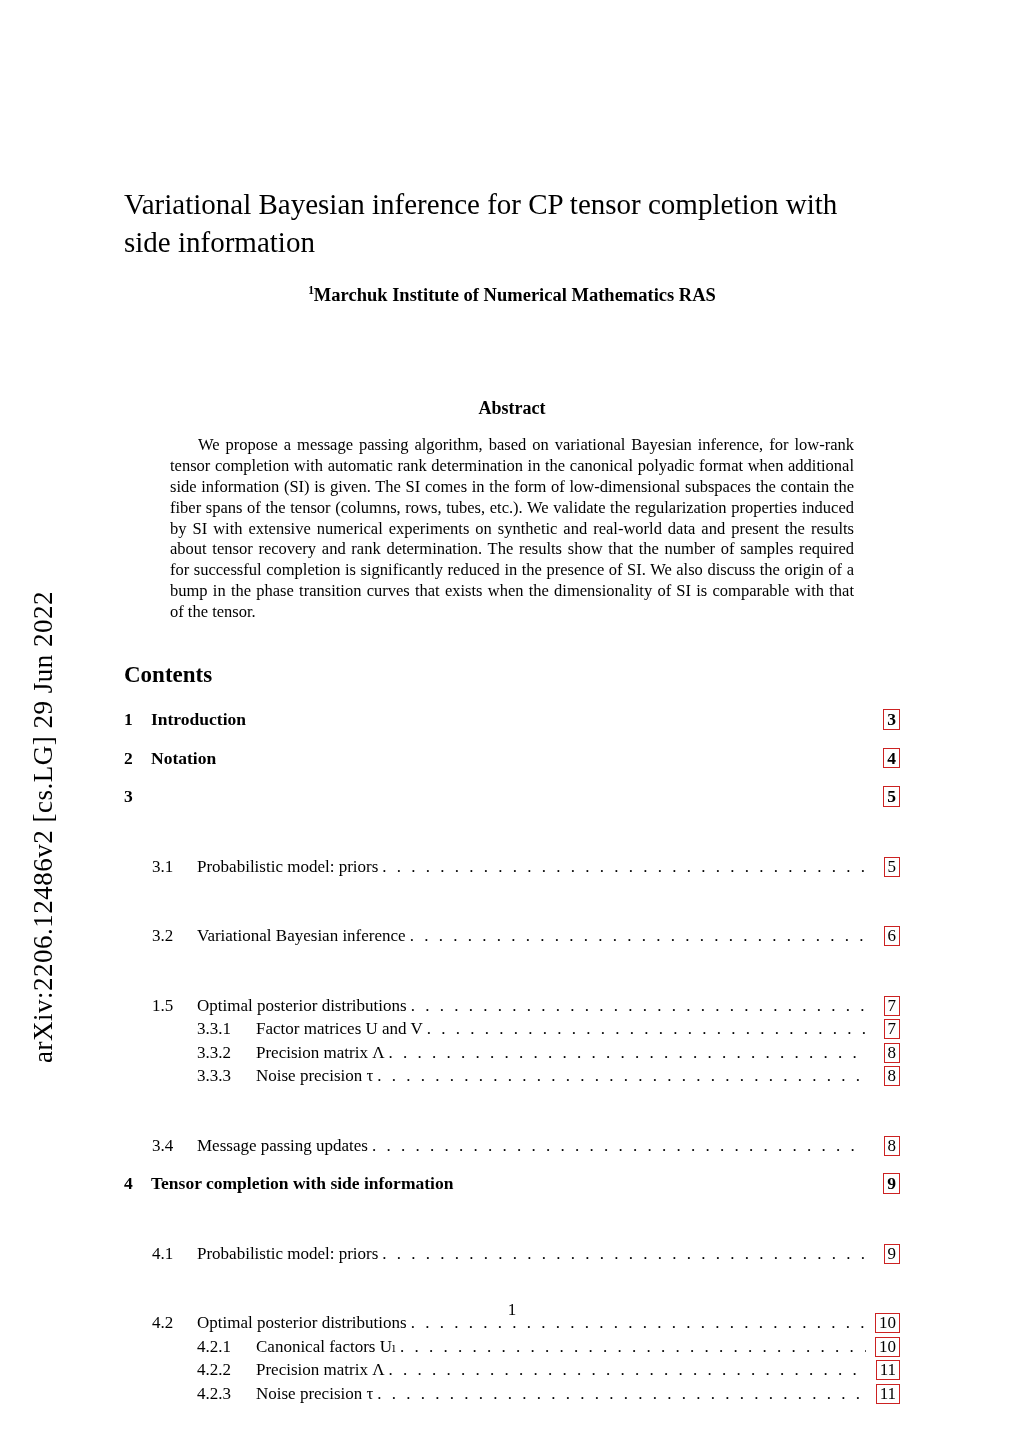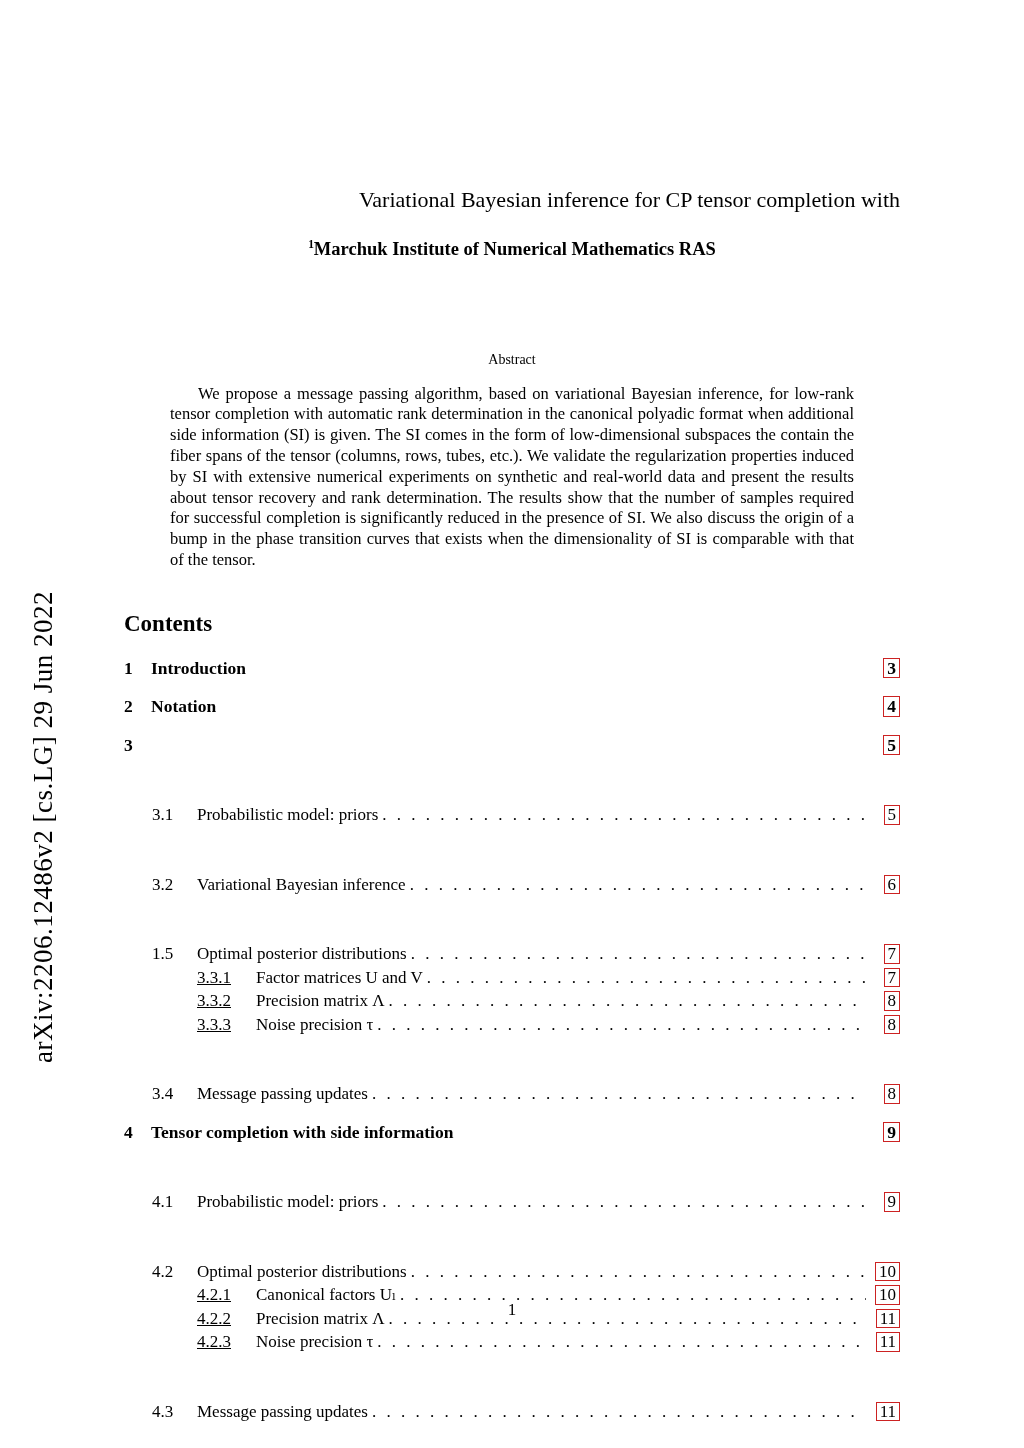--- a/index.html
+++ b/index.html
@@ -26,43 +26,43 @@
     height: 615px;
     writing-mode: vertical-rl;
     transform: rotate(180deg);
     font-size: 27px;
     color: #000000;
     white-space: nowrap;
     letter-spacing: 0.5px;
   }
   
   .title {
-    text-align: right;
-    font-size: 22px;
+    text-align: left;
+    font-size: 29px;
     font-weight: normal;
     line-height: 1.3;
   }
   .title span { display: block; }
   .authors {
     text-align: center;
     font-size: 19.5px;
     margin-top: 34px;
   }
   sup { font-size: 0.62em; vertical-align: super; line-height: 0; }
   .affiliation {
     text-align: center;
     font-size: 18.5px;
     margin-top: 24px;
     font-weight: bold;
   }
   
   .abstract-heading {
     text-align: center;
-    font-weight: normal;
-    font-size: 14px;
+    font-weight: bold;
+    font-size: 18px;
     margin-top: 92px;
   }
   .abstract-body {
     margin: 16px auto 0 auto;
     width: 684px;
     font-size: 16.5px;
     line-height: 1.26;
     text-align: justify;
     text-indent: 28px;
   }
@@ -76,21 +76,21 @@
   .toc-row {
     display: flex;
     align-items: baseline;
     line-height: 23.5px;
   }
   .toc-row.l1 { font-weight: bold; font-size: 17.5px; margin-top: 15px; margin-bottom: 5px; }
   .toc-row.l2 { padding-left: 28px; margin-top: 46px; }
   .toc-row.l3 { padding-left: 73px; }
   .toc-row.l1 .toc-num { width: 27px; flex: none; }
   .toc-row.l2 .toc-num { width: 45px; flex: none; }
-  .toc-row.l3 .toc-num { width: 59px; flex: none; text-decoration: underline; }
+  .toc-row.l3 .toc-num { width: 59px; flex: none; }
   .toc-title { white-space: nowrap; }
   .toc-fill { flex: 1; }
   .toc-dots {
     flex: 1;
     overflow: hidden;
     white-space: nowrap;
     margin: 0 8px 0 4px;
     height: 1.2em;
   }
   .toc-dots::after {
@@ -116,20 +116,21 @@
 </style>
 </head>
 <body>
 
 <div class="page">
 
   <div class="watermark">arXiv:2206.12486v2  [cs.LG]  29 Jun 2022</div>
 
   <h1 class="title">
     <span>Variational Bayesian inference for CP tensor completion with</span>
+    <span>side information</span>
   </h1>
 
 
   <div class="affiliation"><sup>1</sup><span>Marchuk Institute of Numerical Mathematics RAS</span></div>
 
   <div class="abstract-heading">Abstract</div>
 
   <p class="abstract-body">We propose a message passing algorithm, based on variational Bayesian inference, for low-rank tensor completion with automatic rank determination in the canonical polyadic format when additional side information (SI) is given. The SI comes in the form of low-dimensional subspaces the contain the fiber spans of the tensor (columns, rows, tubes, etc.). We validate the regularization properties induced by SI with extensive numerical experiments on synthetic and real-world data and present the results about tensor recovery and rank determination. The results show that the number of samples required for successful completion is significantly reduced in the presence of SI. We also discuss the origin of a bump in the phase transition curves that exists when the dimensionality of SI is comparable with that of the tensor.</p>
 
   <h2 class="contents-heading">Contents</h2>

